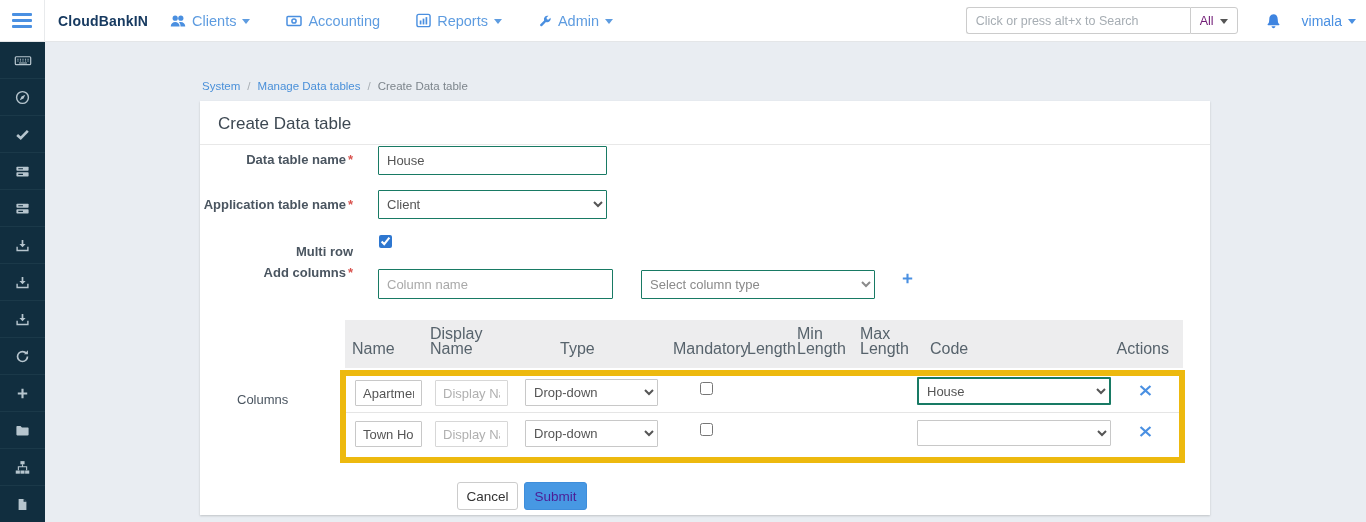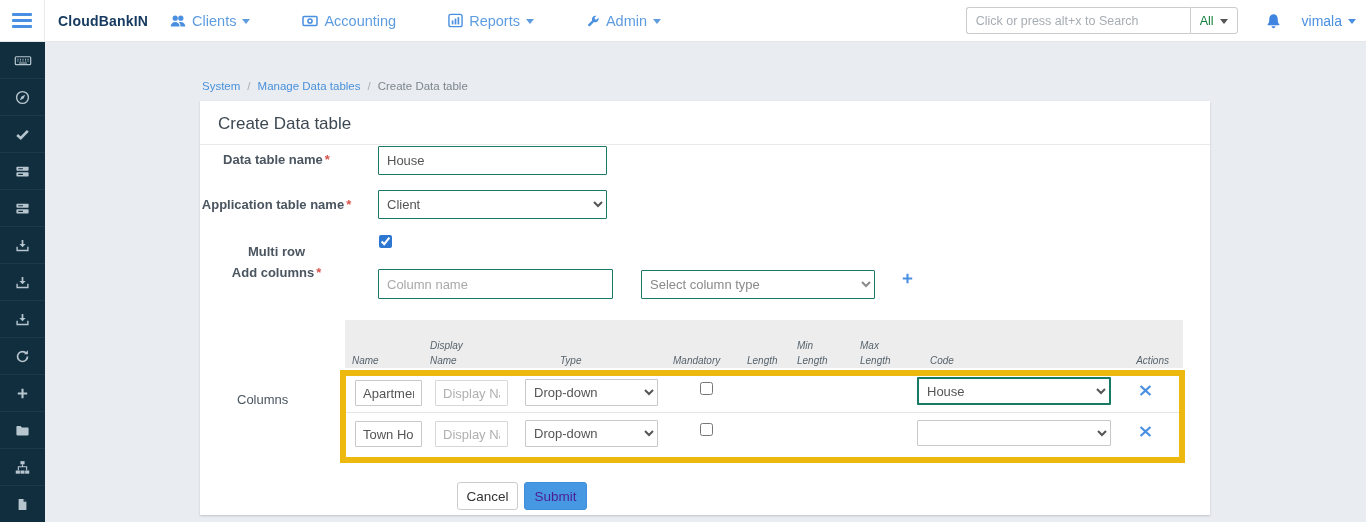--- a/index.html
+++ b/index.html
@@ -7,33 +7,33 @@
   body { font-family:"Liberation Sans", sans-serif; background:#e9edf2; position:relative; }
 
   
   .navbar { position:absolute; left:0; top:0; width:1366px; height:42px; background:#fff;
             border-bottom:1px solid #e4e6e8; display:flex; align-items:center; z-index:5; }
   .hamburger { width:45px; height:42px; display:flex; align-items:center; justify-content:center;
                border-right:1px solid #e8eaec; cursor:pointer; }
   .hamburger .bars { width:20px; }
   .hamburger .bars span { display:block; height:3px; background:#4a90e2; margin:3px 0; border-radius:1px; }
   .logo { font-size:14px; font-weight:bold; color:#173a60; margin-left:13px; letter-spacing:.2px; }
-  .nav-menu { display:flex; align-items:center; margin-left:22px; gap:52px;justify-content:flex-end; }
+  .nav-menu { display:flex; align-items:center; margin-left:22px; gap:36px;justify-content:flex-end; }
   .nav-item { display:flex; align-items:center; gap:6px; color:#5e9ce0; font-size:14.5px; cursor:pointer; }
   .nav-item .ic { color:#4a8fe0; }
   .caret { width:0; height:0; border-left:4px solid transparent; border-right:4px solid transparent;
            border-top:5px solid #5e9ce0; margin-top:2px; }
   .nav-right { margin-left:auto; display:flex; align-items:center; padding-right:10px; }
   .search-group { display:flex; height:27px; }
   .search-group input { width:224px; height:27px; border:1px solid #ccc; border-right:none;
                         border-radius:3px 0 0 3px; padding:0 9px; font-size:12.5px; color:#555; outline:none;
                         font-family:"Liberation Sans",sans-serif; }
   .search-group input::placeholder { color:#a6adb3; }
   .all-btn { height:27px; padding:0 9px; border:1px solid #ccc; border-radius:0 3px 3px 0; background:#fff;
-             font-size:12.5px; color:#15803d; display:flex; align-items:center; gap:6px; cursor:pointer;text-align:right; }
+             font-size:12.5px; color:#701a75; display:flex; align-items:center; gap:6px; cursor:pointer;text-align:right; }
   .all-btn .caret { border-top-color:#555; margin-top:1px; }
   .bell { margin-left:27px; color:#3e84e0; cursor:pointer; display:flex; }
   .user { margin-left:20px; display:flex; align-items:center; gap:6px; color:#4a90e2; font-size:14px; cursor:pointer; }
 
   
   .sidebar { position:absolute; left:0; top:42px; width:45px; height:480px; background:#112e3f; z-index:4; }
   .side-item { height:37px; display:flex; align-items:center; justify-content:center;
                border-bottom:1px solid #1b3949; color:#b6c5ce; cursor:pointer; }
 
   
@@ -42,38 +42,38 @@
   .crumb-link { color:#4a90d9; cursor:pointer; text-decoration:none; }
   .crumb-sep { color:#a7adb3; }
   .crumb-current { color:#7d858c; }
 
   .panel { position:absolute; left:155px; top:59px; width:1010px; height:414px; background:#fff;
            box-shadow:0 1px 2px rgba(0,0,0,.18); }
   .panel-title { position:absolute; left:0; top:0; width:100%; height:44px; line-height:46px;
                  padding-left:18px; font-size:17px; font-weight:500; color:#3d4852;
                  border-bottom:1px solid #e8e8e8; }
 
-  .frm-label { position:absolute; left:0; width:153px; text-align:center; font-size:13px; font-weight:600;
+  .frm-label { position:absolute; left:0; width:153px; text-align:right; font-size:13px; font-weight:600;
                color:#4a5560; }
   .req { color:#d9534f; margin-left:2px; }
   .t-input { border:1.5px solid #187a64; border-radius:1px; font-size:13px; color:#555; padding:0 8px;
              outline:none; font-family:"Liberation Sans",sans-serif; background:#fff; }
   .t-input::placeholder { color:#a9a9a9; }
   select.t-input, select.g-input { padding:0 4px; }
   .g-input { border:1px solid #c8c8c8; border-radius:1px; font-size:13px; color:#555; padding:0 7px;
              outline:none; font-family:"Liberation Sans",sans-serif; background:#fff; }
   .g-input::placeholder { color:#b0b0b0; }
 
   .chk { width:13px; height:13px; accent-color:#2e77d0; cursor:pointer; }
 
   .plus-ic { position:absolute; color:#4a90e2; cursor:pointer; }
 
   
   .tbl-head { position:absolute; left:145px; top:219px; width:838px; height:48px; background:#ededee; }
-  .th { position:absolute; bottom:0; font-size:10px; color:#57636c; line-height:15px;font-style:italic; }
+  .th { position:absolute; bottom:12px; font-size:16px; color:#57636c; line-height:15px; }
   .hl-box { position:absolute; left:140px; top:269px; width:845px; height:93px;
             border:6px solid #edb90e; background:#fff; }
   .row-sep { position:absolute; left:0; top:36px; width:833px; height:1px; background:#e5e5e5; }
   .x-btn { position:absolute; color:#4a90e2; cursor:pointer; display:flex; }
 
   .columns-label { position:absolute; left:37px; top:291px; font-size:13px; color:#4a5560; }
 
   .btn { position:absolute; height:28px; border-radius:3px; font-size:13.5px; cursor:pointer;
          font-family:"Liberation Sans",sans-serif; }
   .btn-cancel { left:257px; top:381px; width:61px; background:#fff; border:1px solid #ccc; color:#333; }

